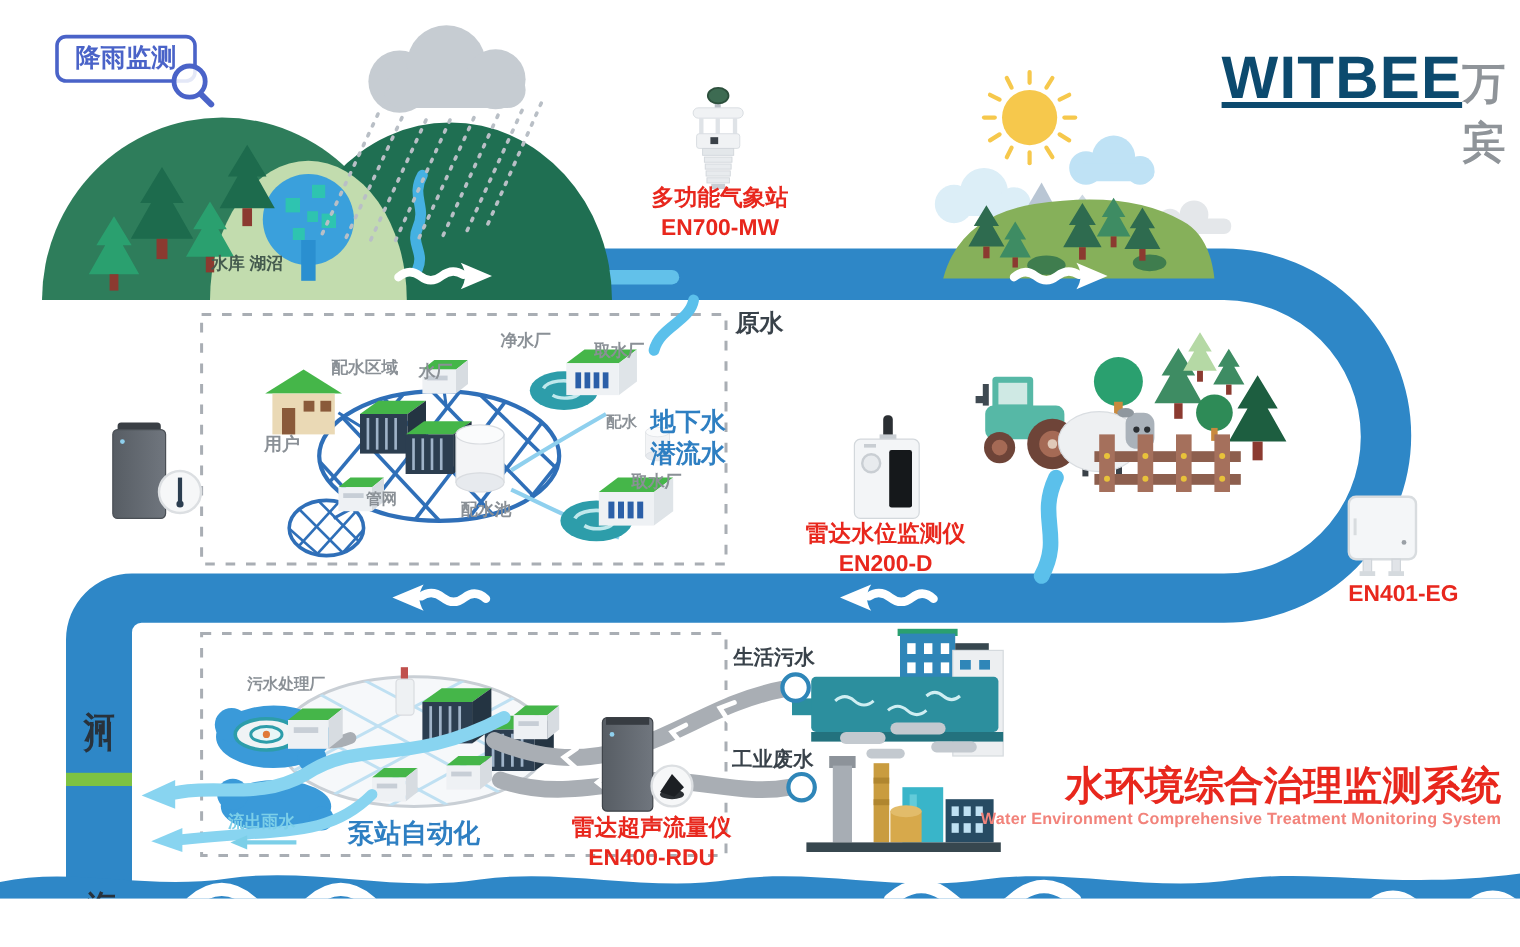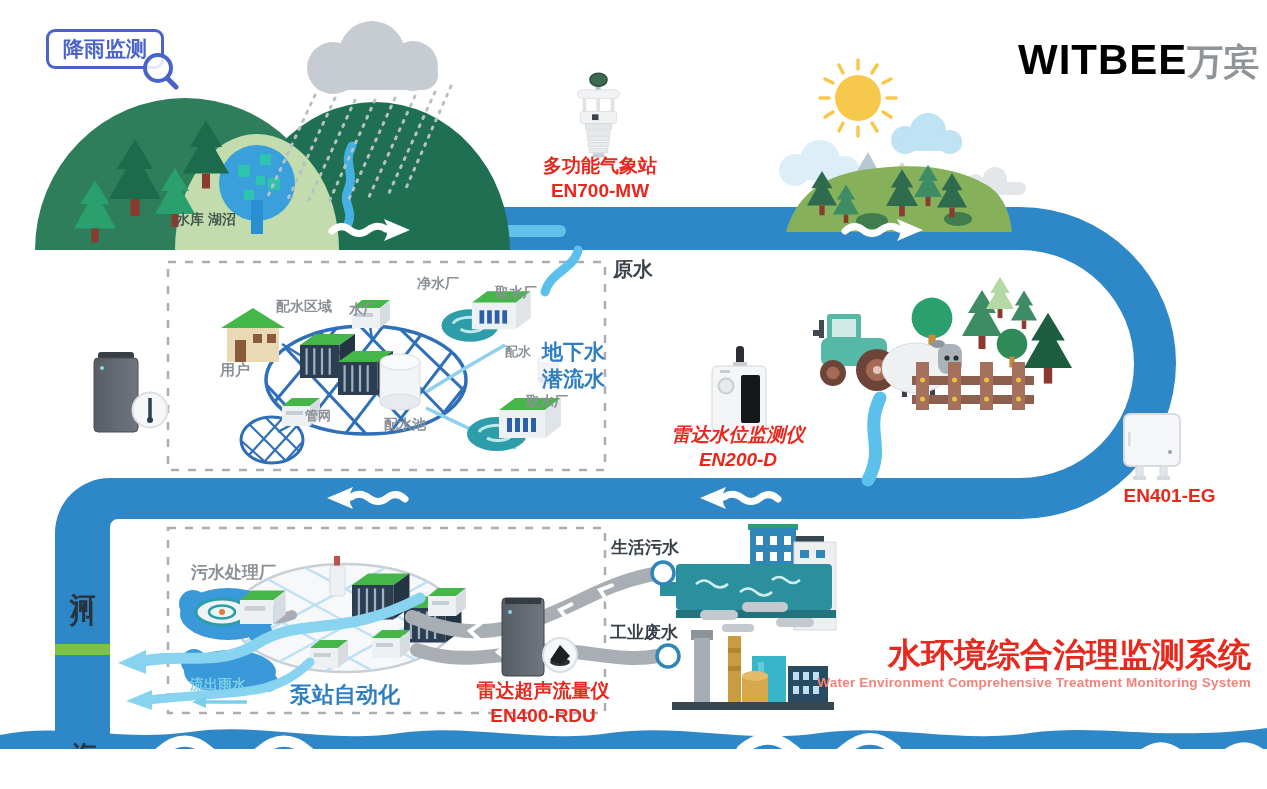--- a/index.html
+++ b/index.html
@@ -8,21 +8,21 @@
   .abs{position:absolute;}
   .lbl{position:absolute;z-index:6;white-space:nowrap;font-family:"Liberation Sans","DejaVu Sans",sans-serif;}
   .gray-lbl{color:#8a9096;font-size:14px;font-weight:700;}
   .dark-lbl{color:#39424a;font-size:17px;font-weight:800;}
   .blue-lbl{color:#2e7fc2;font-weight:800;}
   .red-dev{color:#e8271d;font-weight:800;font-size:19px;text-align:center;line-height:25px;z-index:7;}
   .cyan-lbl{color:#7ccfe8;font-size:14px;font-weight:700;}
   #rain-badge{left:46px;top:29px;width:112px;height:34px;border:3px solid #4a63c8;border-radius:9px;
       color:#4a63c8;font-size:21px;font-weight:800;text-align:center;line-height:34px;z-index:6;background:rgba(255,255,255,.65);}
   #brand{left:1018px;top:36px;z-index:6;display:flex;align-items:baseline;}
-  #brand .en{font-size:42px;font-weight:800;color:#000000;letter-spacing:1px;}
+  #brand .en{font-size:50px;font-weight:800;color:#0c4a6e;letter-spacing:1px;text-decoration:underline;}
   #brand .cn{font-size:36px;font-weight:700;color:#8f9499;margin-left:0;}
   #main-title{right:16px;top:633px;font-size:33px;font-weight:800;color:#e8271d;text-align:right;}
   #sub-title{right:16px;top:675px;font-size:13.5px;font-weight:600;color:#f2837b;text-align:right;letter-spacing:.2px;}
   #river-lbl{left:66px;top:572px;font-size:26px;font-weight:800;color:#28323c;writing-mode:vertical-rl;text-orientation:upright;letter-spacing:8px;}
   #sea-lbl{left:72px;top:738px;font-size:26px;font-weight:800;color:#28323c;}
 </style>
 </head>
 <body>
 
 <div id="canvas">
@@ -528,37 +528,37 @@
 <div class="lbl gray-lbl" style="left:305px;top:407px;font-size:13px;">管网</div>
 
 <div class="lbl blue-lbl" style="left:542px;top:338px;font-size:21px;line-height:27px;">
   <div>地下水</div>
   <div>潜流水</div>
 </div>
 
 <div class="lbl dark-lbl" style="left:613px;top:256px;font-size:20px;">原水</div>
 
 
-<div class="lbl red-dev" style="left:652px;top:422px;width:172px;font-style:italic;">
+<div class="lbl red-dev" style="left:652px;top:433px;width:172px;">
   <div>雷达水位监测仪</div>
   <div>EN200-D</div>
 </div>
 
 <div class="lbl red-dev" style="left:1082px;top:483px;width:175px;">
   <div>EN401-EG</div>
 </div>
 
 <div class="lbl red-dev" style="left:452px;top:678px;width:182px;">
   <div>雷达超声流量仪</div>
   <div>EN400-RDU</div>
 </div>
 
 <div class="lbl dark-lbl" style="left:611px;top:536px;">生活污水</div>
 <div class="lbl dark-lbl" style="left:610px;top:621px;">工业废水</div>
-<div class="lbl gray-lbl" style="left:191px;top:561px;font-size:17px;">污水处理厂</div>
+<div class="lbl gray-lbl" style="left:206px;top:561px;font-size:13px;">污水处理厂</div>
 <div class="lbl blue-lbl" style="left:290px;top:680px;font-size:22px;">泵站自动化</div>
 <div class="lbl cyan-lbl" style="left:190px;top:676px;">流出雨水</div>
 
 <div class="lbl" id="sub-title">Water Environment Comprehensive Treatment Monitoring System</div>
 <div class="lbl" id="main-title">水环境综合治理监测系统</div>
 
 <div class="lbl" id="river-lbl">河川</div>
 <div class="lbl" id="sea-lbl">海</div>
 
 </div>

